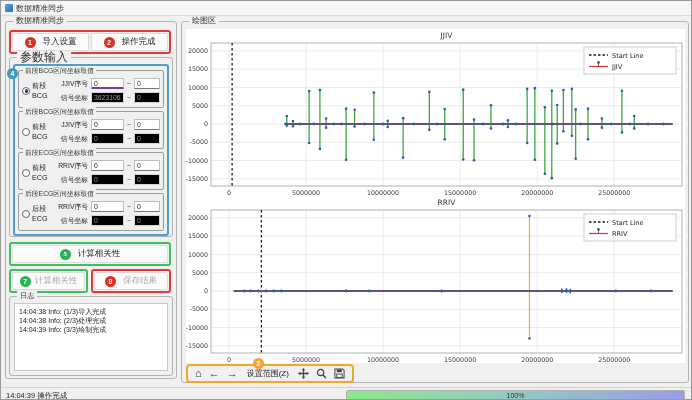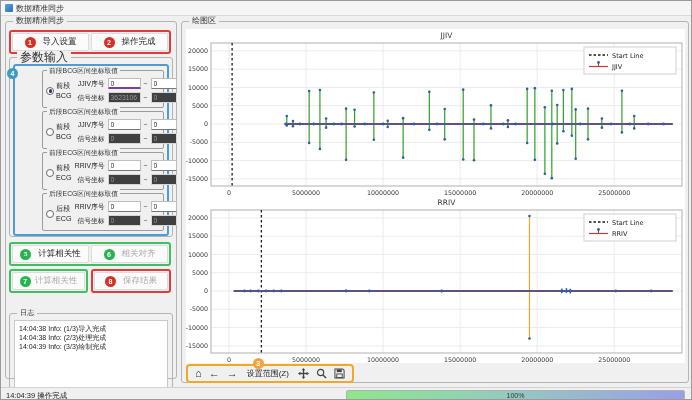--- a/index.html
+++ b/index.html
@@ -28,21 +28,21 @@
   .sec-body { display:flex; align-items:center; height:100%; padding-top:3px; }
   .radio-col { width:46px; display:flex; align-items:center; gap:2px; padding-left:3px; font-size:7.2px; color:#222; }
   .radio { width:8px; height:8px; border:1px solid #666; border-radius:50%; background:#fff; flex:0 0 8px; position:relative; }
   .radio.sel::after { content:""; position:absolute; left:1.5px; top:1.5px; width:3.5px; height:3.5px; border-radius:50%; background:#3d2b7a; }
   .rows-col { flex:1; display:flex; flex-direction:column; gap:3px; padding-right:3px; }
   .prow { display:flex; align-items:center; gap:3px; font-size:6.8px; color:#222; }
   .prow-label { width:33px; text-align:right; white-space:nowrap; }
   .inp { width:33px; height:11px; font-size:6.8px; font-family:inherit; padding:0 2px; border:1px solid #bdbdbd; border-bottom:1px solid #777; background:#fff; color:#222; border-radius:1px; }
   .inp.to { width:26px; }
   .inp.focus { border-bottom:2px solid #7b3fa0; }
-  .inp.dis { background:#404040; color:#9a9a9a; border-color:#d6d6d6; }
+  .inp.dis { background:#000000; color:#9a9a9a; border-color:#d6d6d6; }
   .tilde { color:#444; }
   
   .log-inner { position:absolute; left:4px; right:4px; top:6px; bottom:4px; background:#fff; border:1px solid #c9c9c9; padding:3px 4px; overflow:hidden; }
   .log-line { font-size:7px; color:#1c1c1c; line-height:9px; white-space:nowrap; }
   
   .figure { position:absolute; left:185px; top:28px; width:499px; height:334px; background:#fff; }
   .chart { width:499px; height:167px; }
   svg text { font-family:"DejaVu Sans","Liberation Sans",sans-serif; }
   .plot-toolbar { position:absolute; left:185px; top:363px; height:19px; display:inline-flex; align-items:center; gap:7px; border:2px solid #f0a828; border-radius:4px; padding:0 7px; background:#f0f0f0; }
   .tool-glyph { font-size:11px; color:#333; line-height:11px; cursor:pointer; }
@@ -72,21 +72,21 @@
       <span>导入设置</span>
     </div>
     <div class="btn" style="flex:1;">
       <span class="badge r">2</span>
       <span>操作完成</span>
     </div>
   </div>
 
   <div class="grp" style="left:3px; top:35px; width:164px; height:180px;">
     <span class="grp-label" style="font-size:12px;">参数输入</span>
-    <div class="ann blue" style="left:3px; top:6px; width:156px; height:172px; padding-top:4px;padding-left:24px;">
+    <div class="ann blue" style="left:3px; top:6px; width:156px; height:172px; padding-top:4px;">
       <span class="badge b" style="position:absolute; left:-8px; top:2px;">4</span>
 
       <div class="sec">
         <span class="sec-title">前段BCG区间坐标取值</span>
         <div class="sec-body">
           <div class="radio-col">
             <span class="radio sel"></span>
             <span>前段BCG</span>
           </div>
           <div class="rows-col">
@@ -179,39 +179,35 @@
       </div>
 
     </div>
   </div>
 
   <div class="ann green" style="left:3px; top:220px; width:162px; height:24px; display:flex; gap:2px; padding:1px;">
     <div class="btn" style="flex:1;font-family:Liberation Serif, serif;">
       <span class="badge g">5</span>
       <span>计算相关性</span>
     </div>
-    <div class="btn disabled" style="flex:1;">
-      <span class="badge g">6</span>
-      <span>相关对齐</span>
-    </div>
   </div>
   <div class="ann green" style="left:3px; top:247px; width:79px; height:24px; padding:1px;">
     <div class="btn disabled" style="width:100%; height:100%; gap:4px;">
       <span class="badge g">7</span>
       <span>计算相关性</span>
     </div>
   </div>
   <div class="ann red" style="left:85px; top:247px; width:80px; height:24px; padding:1px;">
     <div class="btn disabled" style="width:100%; height:100%; ">
       <span class="badge r">8</span>
       <span>保存结果</span>
     </div>
   </div>
 
-  <div class="grp" style="left:3px; top:274px; width:164px; height:80px;margin-top:17px;">
+  <div class="grp" style="left:3px; top:274px; width:164px; height:80px;">
     <span class="grp-label" style="font-size:7.2px;">日志</span>
     <div class="log-inner">
       <div class="log-line">14:04:38 Info: (1/3)导入完成</div>
       <div class="log-line">14:04:38 Info: (2/3)处理完成</div>
       <div class="log-line">14:04:39 Info: (3/3)绘制完成</div>
     </div>
   </div>
 </div>
 
 <div class="grp" style="left:180px; top:20px; width:508px; height:362px;">

